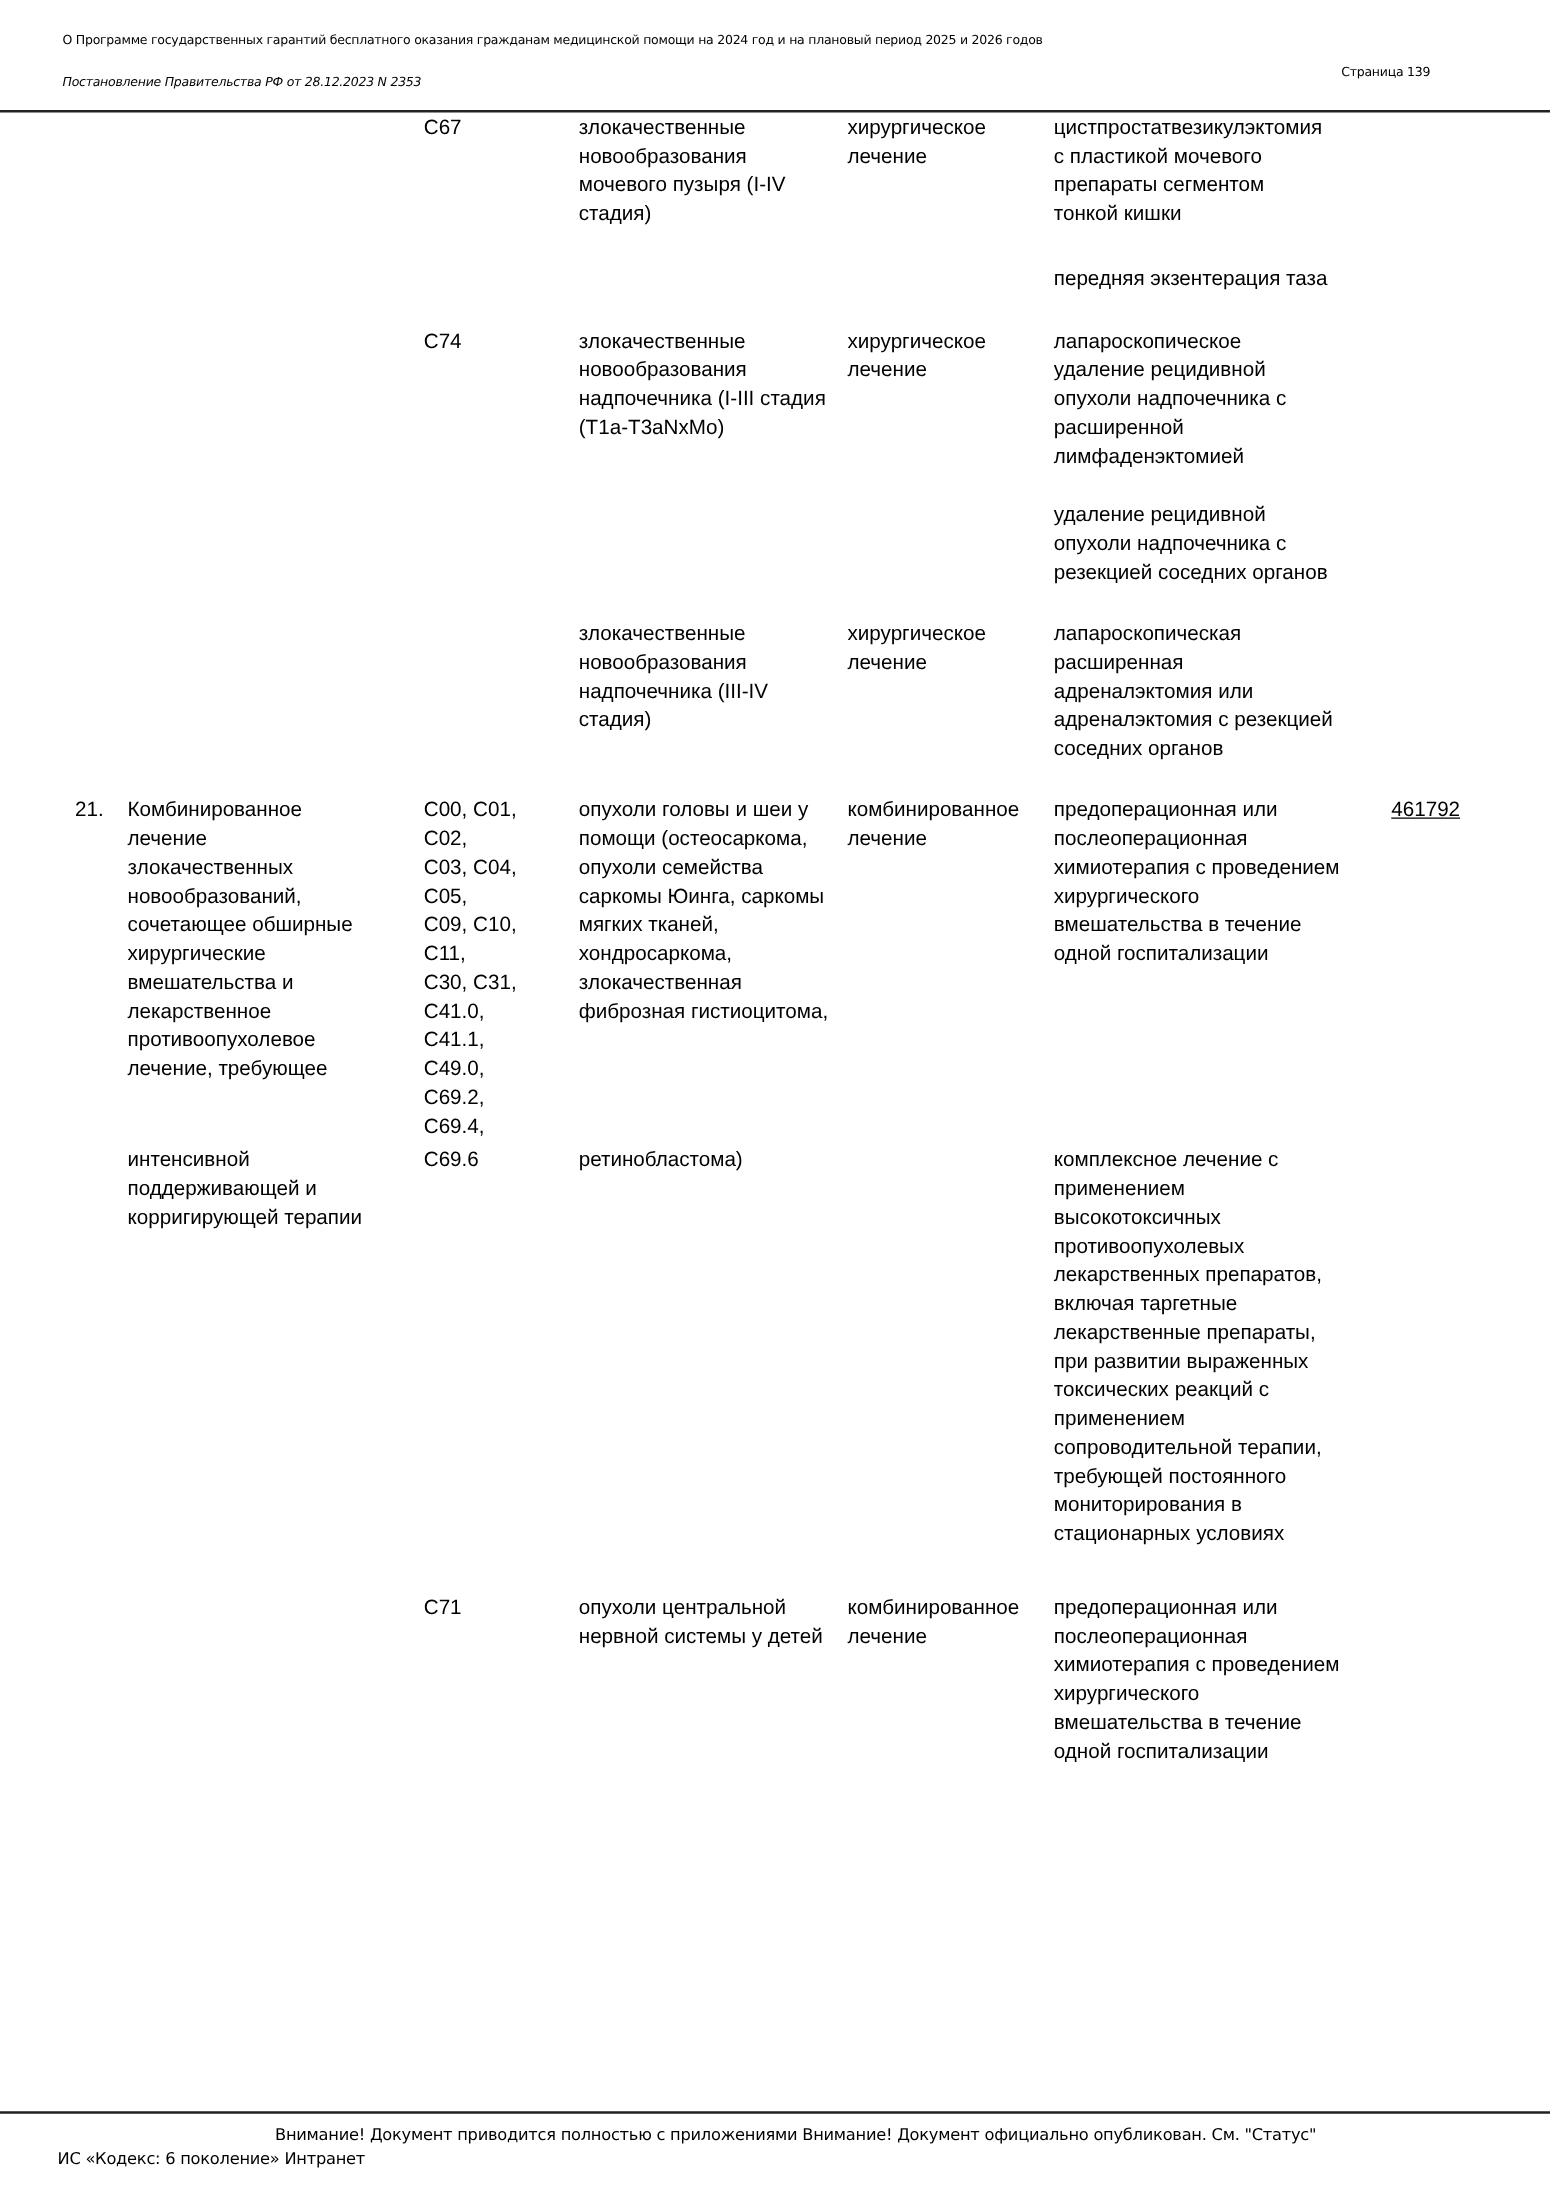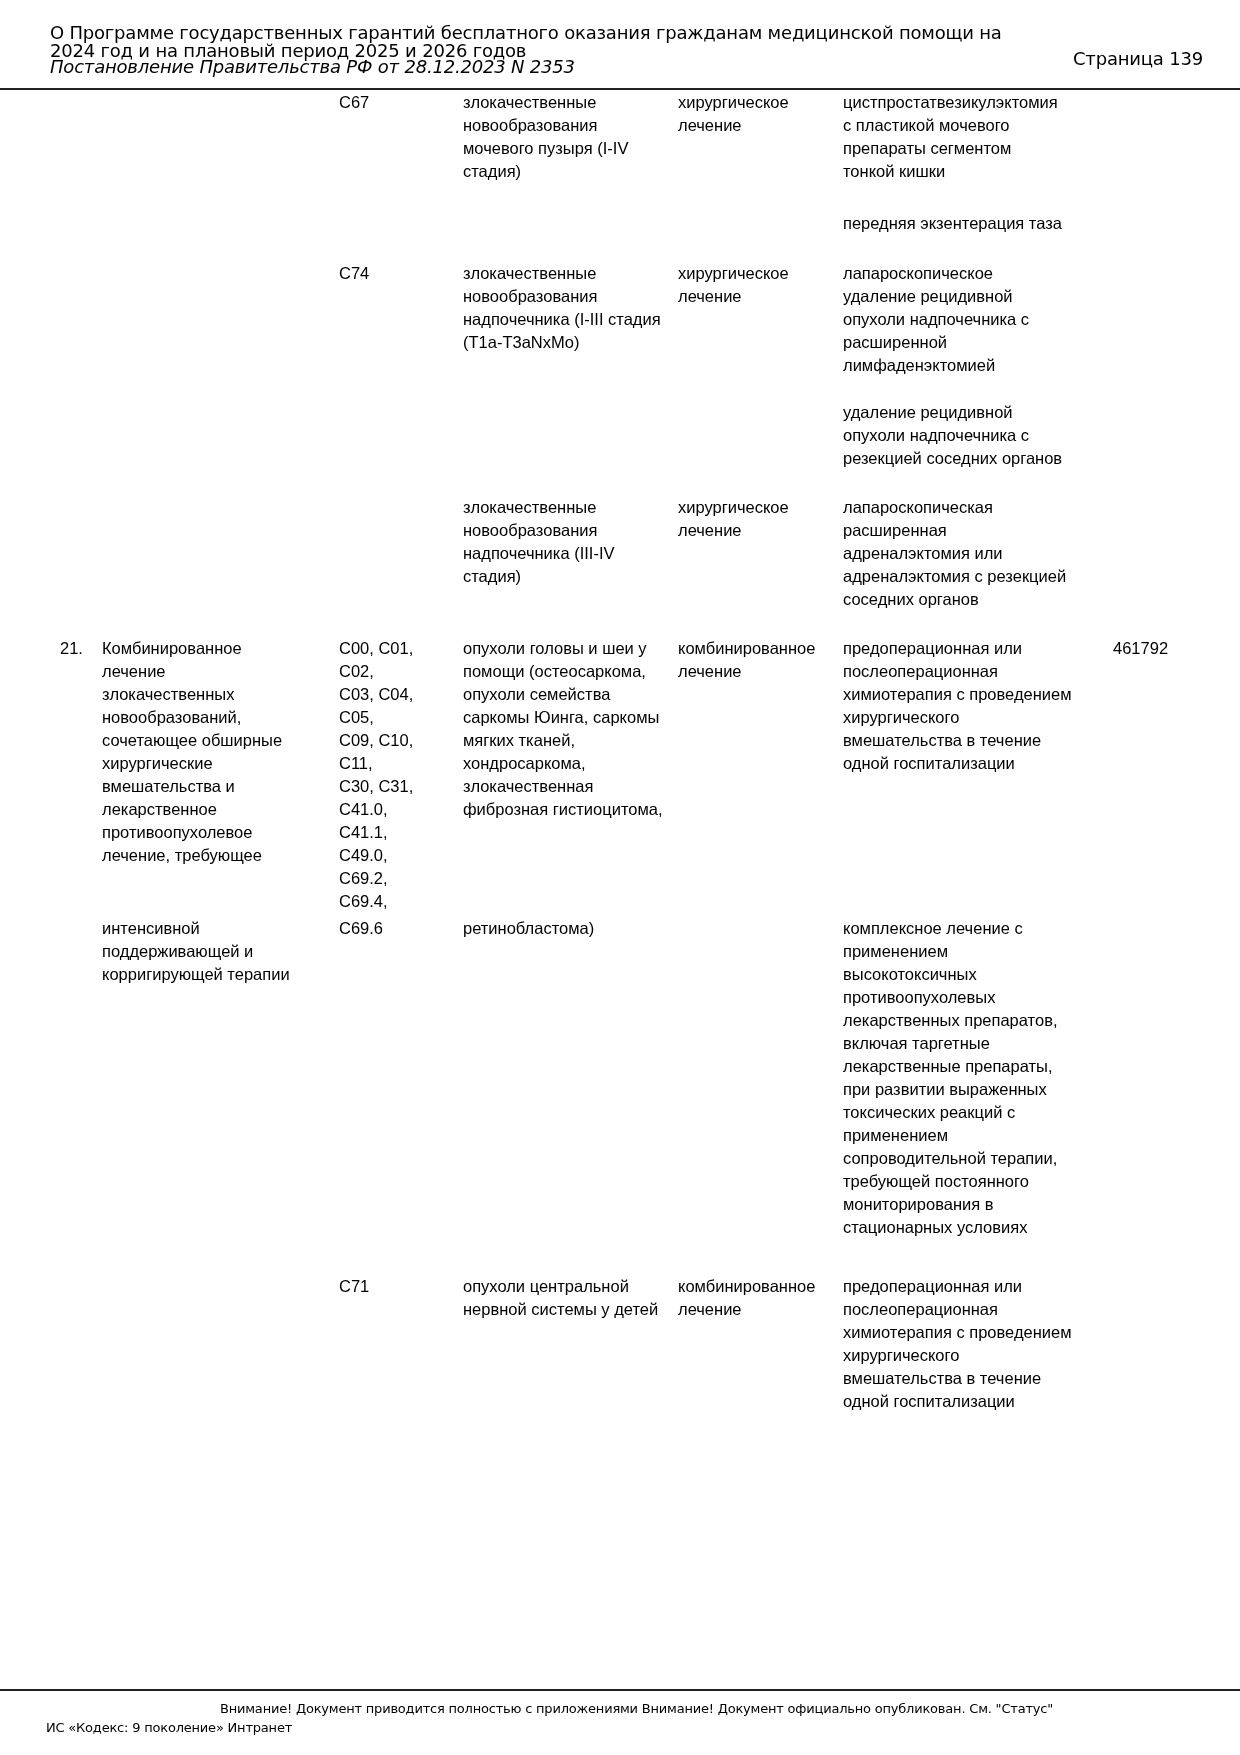--- a/index.html
+++ b/index.html
@@ -1,33 +1,33 @@
 <!DOCTYPE html>
 <html><head>
 <meta charset="utf-8">
 <style>
   html, body { margin: 0; padding: 0; background: #ffffff; }
   body { width: 1240px; height: 1755px; position: relative; overflow: hidden; color: #000; }
-  .hdr { position: absolute; font-family: "DejaVu Sans", sans-serif; font-size: 18px; line-height: 18px; letter-spacing: -0.2px; }
+  .hdr { position: absolute; font-family: "DejaVu Sans", sans-serif; font-size: 10px; line-height: 18px; letter-spacing: -0.2px; }
   .hdr-title { left: 50px; top: 24px; width: 1000px; }
   .hdr-page { left: 1073px; top: 24px; margin-top: 26px; }
   .hdr-sub { left: 50px; top: 58px; font-style: italic; text-align: right; }
   .rule-top { position: absolute; left: 0; top: 88px; width: 1240px; height: 0; border-top: 2px solid #222; }
   .rule-bot { position: absolute; left: 0; top: 1689px; width: 1240px; height: 0; border-top: 2px solid #222; }
   .ftr { position: absolute; font-family: "DejaVu Sans", sans-serif; font-size: 13px; line-height: 17px; letter-spacing: -0.2px; }
   .ftr-note { left: 220px; top: 1700px; }
   .ftr-sys { left: 46px; top: 1719px; }
   .cell { position: absolute; font-family: "Liberation Sans", sans-serif; font-size: 16.5px; line-height: 23px; white-space: pre-line; }
   .c-num { left: 60px; }
   .c-name { left: 102px; width: 230px; }
   .c-code { left: 339px; width: 90px; }
   .c-model { left: 435px; width: 235px; margin-left: 28px; }
   .c-type { left: 678px; width: 165px; }
   .c-method { left: 843px; width: 270px; }
-  .c-cost { left: 1113px; }
+  .c-cost { left: 1113px; text-decoration: underline; }
 </style>
 </head>
 <body>
 
 <div class="hdr hdr-title">О Программе государственных гарантий бесплатного оказания гражданам медицинской помощи на 2024 год и на плановый период 2025 и 2026 годов</div>
 <div class="hdr hdr-page">Страница 139</div>
 <div class="hdr hdr-sub">Постановление Правительства РФ от 28.12.2023 N 2353</div>
 <div class="rule-top"></div>
 
 <div>
@@ -152,13 +152,13 @@
 послеоперационная
 химиотерапия с проведением
 хирургического
 вмешательства в течение
 одной госпитализации</div>
   </div>
 </div>
 
 <div class="rule-bot"></div>
 <div class="ftr ftr-note">Внимание! Документ приводится полностью с приложениями Внимание! Документ официально опубликован. См.  "Статус"</div>
-<div class="ftr ftr-sys">ИС «Кодекс: 9 поколение» Интранет</div>
+<div class="ftr ftr-sys">ИС «Кодекс: 6 поколение» Интранет</div>
 
 </body></html>

